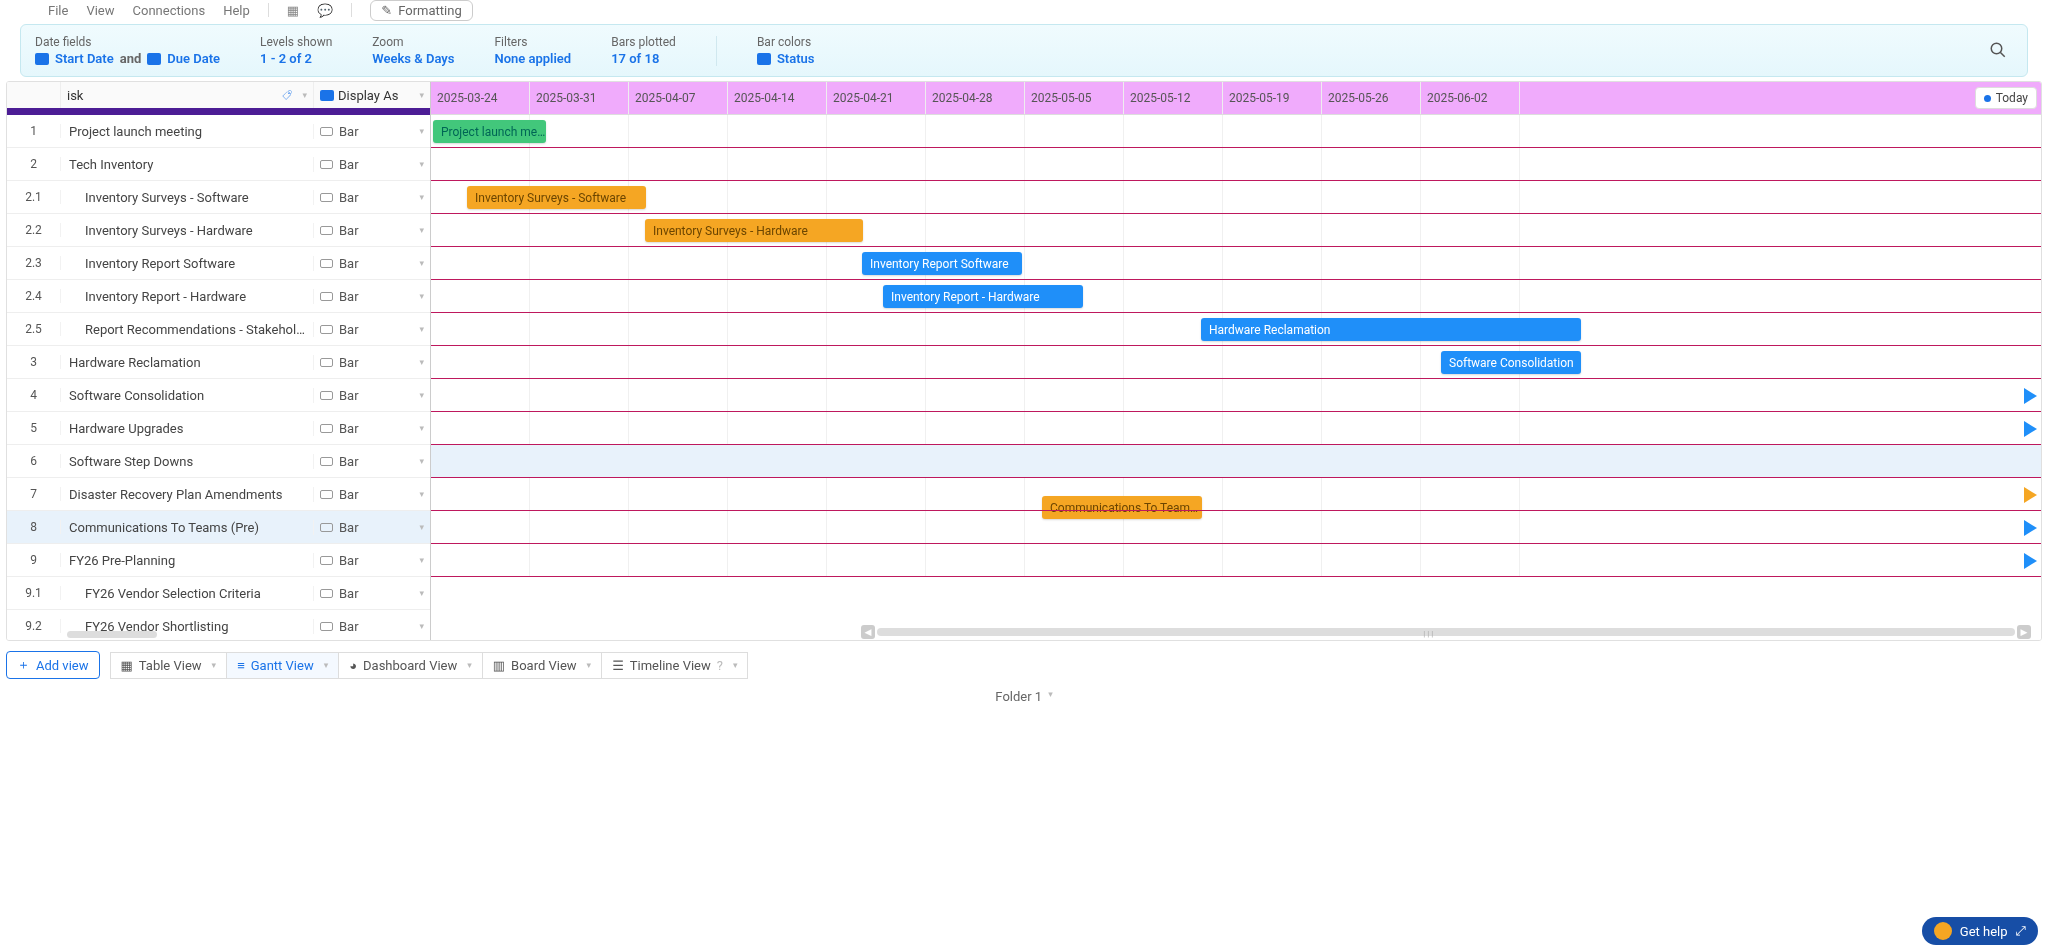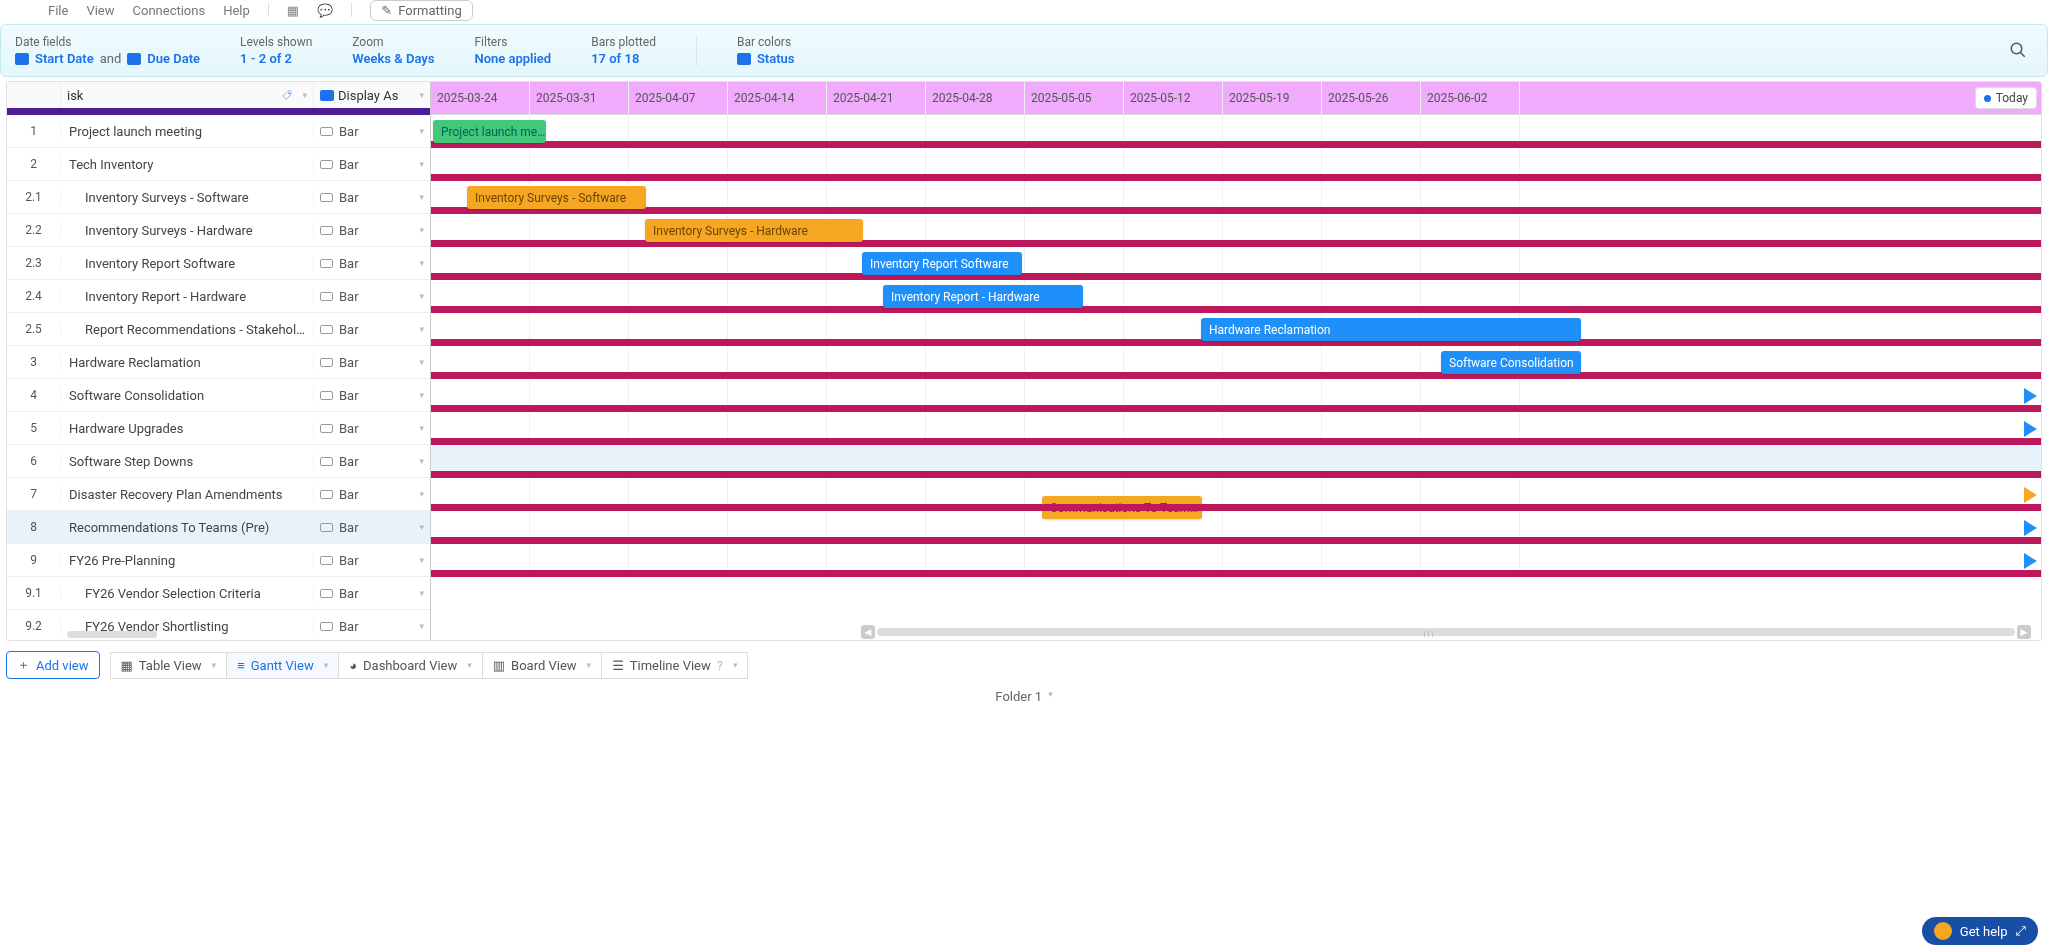--- a/index.html
+++ b/index.html
@@ -1,26 +1,26 @@
 <!DOCTYPE html>
 <html><head>
 <meta charset="utf-8">
 <style>
 *{box-sizing:border-box;margin:0;padding:0}
 body{font-family:-apple-system,BlinkMacSystemFont,"Segoe UI",Roboto,sans-serif;font-size:13px;color:#333;background:#fff}
 .menubar{display:flex;align-items:center;gap:18px;padding:0 48px;height:20px;color:#777;font-size:13px}
 .menubar .divider{width:1px;height:14px;background:#ddd}
 .iconbtn{color:#888;cursor:pointer}
 .formatting{border:1px solid #ccc;border-radius:6px;padding:2px 10px;display:flex;align-items:center;gap:6px;color:#666}
-.config-bar{display:flex;align-items:flex-start;gap:40px;padding:10px 14px;border:1px solid #c5e8f0;background:linear-gradient(#f0fbfe,#e5f7fc);border-radius:6px;margin:4px 0}
+.config-bar{display:flex;align-items:flex-start;gap:40px;padding:10px 14px;border:1px solid #c5e8f0;background:linear-gradient(#f0fbfe,#e5f7fc);border-radius:6px;margin:4px 20px}
 .cfg-col{display:flex;flex-direction:column;gap:2px}
 .cfg-label{color:#666;font-size:12px}
 .cfg-val{color:#1a73e8;font-weight:600;font-size:13px;display:flex;align-items:center;gap:6px}
 .cfg-val .chip{width:14px;height:12px;background:#1a73e8;border-radius:2px;display:inline-block}
-.cfg-and{color:#666;font-weight:400}
+.cfg-and{color:#666;font-weight:700}
 .cfg-sep{width:1px;height:30px;background:#d0e8ef;align-self:center}
 .search-icon{margin-left:auto;color:#666;font-size:18px;padding:6px}
 .gantt-wrap{display:flex;margin:4px 6px;border:1px solid #e0e0e0;border-radius:3px;overflow:hidden;position:relative;height:560px}
 .left-pane{display:flex;flex-direction:column;width:424px;flex-shrink:0;border-right:1px solid #ccc;background:#fff}
 .lp-head{display:flex;height:33px;border-bottom:7px solid #4c1d95;background:#fafafa}
 .lp-h-num{width:54px;border-right:1px solid #eee}
 .lp-h-task{flex:1;display:flex;align-items:center;padding:0 6px;border-right:1px solid #eee;position:relative}
 .lp-h-display{width:116px;display:flex;align-items:center;padding:0 6px;gap:4px}
 .lp-rows{overflow-y:auto;flex:1}
 .lp-row{display:flex;height:33px;border-bottom:1px solid #eee;align-items:center}
@@ -32,21 +32,21 @@
 .carets{position:absolute;right:6px;color:#bbb;font-size:9px;display:flex;align-items:center;gap:10px}
 .caret{color:#bbb;font-size:9px;margin-left:auto}
 .tag-icon{color:#1a73e8;transform:rotate(90deg);display:inline-block}
 .bluechip{width:14px;height:11px;background:#1a73e8;border-radius:2px}
 .right-pane{flex:1;overflow:hidden;position:relative;background:#fff}
 .rp-head{display:flex;height:33px;border-bottom:1px solid #ddd;background:#f0abfc;position:relative}
 .date-col{width:99px;flex-shrink:0;border-right:1px solid #eee;display:flex;align-items:center;padding:0 6px;color:#555;font-size:12px}
 .today-btn{position:absolute;right:4px;top:5px;background:#fff;border:1px solid #ddd;border-radius:4px;padding:3px 8px;font-size:12px;color:#444;display:flex;align-items:center;gap:5px}
 .today-btn::before{content:"";width:7px;height:7px;background:#1a73e8;border-radius:50%}
 .rp-rows{position:relative}
-.rp-row{height:33px;border-bottom:7px solid #be185d;position:relative}
+.rp-row{height:33px;border-bottom:1px solid #be185d;position:relative}
 .rp-row.sel{background:#e8f2fb}
 .rp-grid{position:absolute;inset:0;display:flex;pointer-events:none}
 .rp-gcol{width:99px;border-right:1px solid #f0f0f0}
 .bar{position:absolute;top:5px;height:23px;border-radius:3px;display:flex;align-items:center;padding:0 8px;color:#fff;font-size:12px;white-space:nowrap;overflow:hidden;box-shadow:0 1px 2px rgba(0,0,0,.15)}
 .bar.green{background:#42c77b;color:#065}
 .bar.orange{background:#f5a623;color:#6b4500}
 .bar.blue{background:#1f8ff9}
 .arrow{position:absolute;right:4px;top:9px;width:0;height:0;border-left:13px solid #1f8ff9;border-top:8px solid transparent;border-bottom:8px solid transparent}
 .arrow.o{border-left-color:#f5a623}
 .hscroll-track{position:absolute;left:430px;right:10px;bottom:3px;height:10px;display:flex;align-items:center}
@@ -247,21 +247,21 @@
           <div class="lp-num">7</div>
           <div class="lp-task" style="padding-left:8px">Disaster Recovery Plan Amendments</div>
           <div class="lp-disp">
             <span class="rect"></span>
             <span>Bar</span>
             <span class="caret">▾</span>
           </div>
         </div>
         <div class="lp-row sel">
           <div class="lp-num">8</div>
-          <div class="lp-task" style="padding-left:8px">Recommendations To Teams (Pre)</div>
+          <div class="lp-task" style="padding-left:8px">Communications To Teams (Pre)</div>
           <div class="lp-disp">
             <span class="rect"></span>
             <span>Bar</span>
             <span class="caret">▾</span>
           </div>
         </div>
         <div class="lp-row">
           <div class="lp-num">9</div>
           <div class="lp-task" style="padding-left:8px">FY26 Pre-Planning</div>
           <div class="lp-disp">

